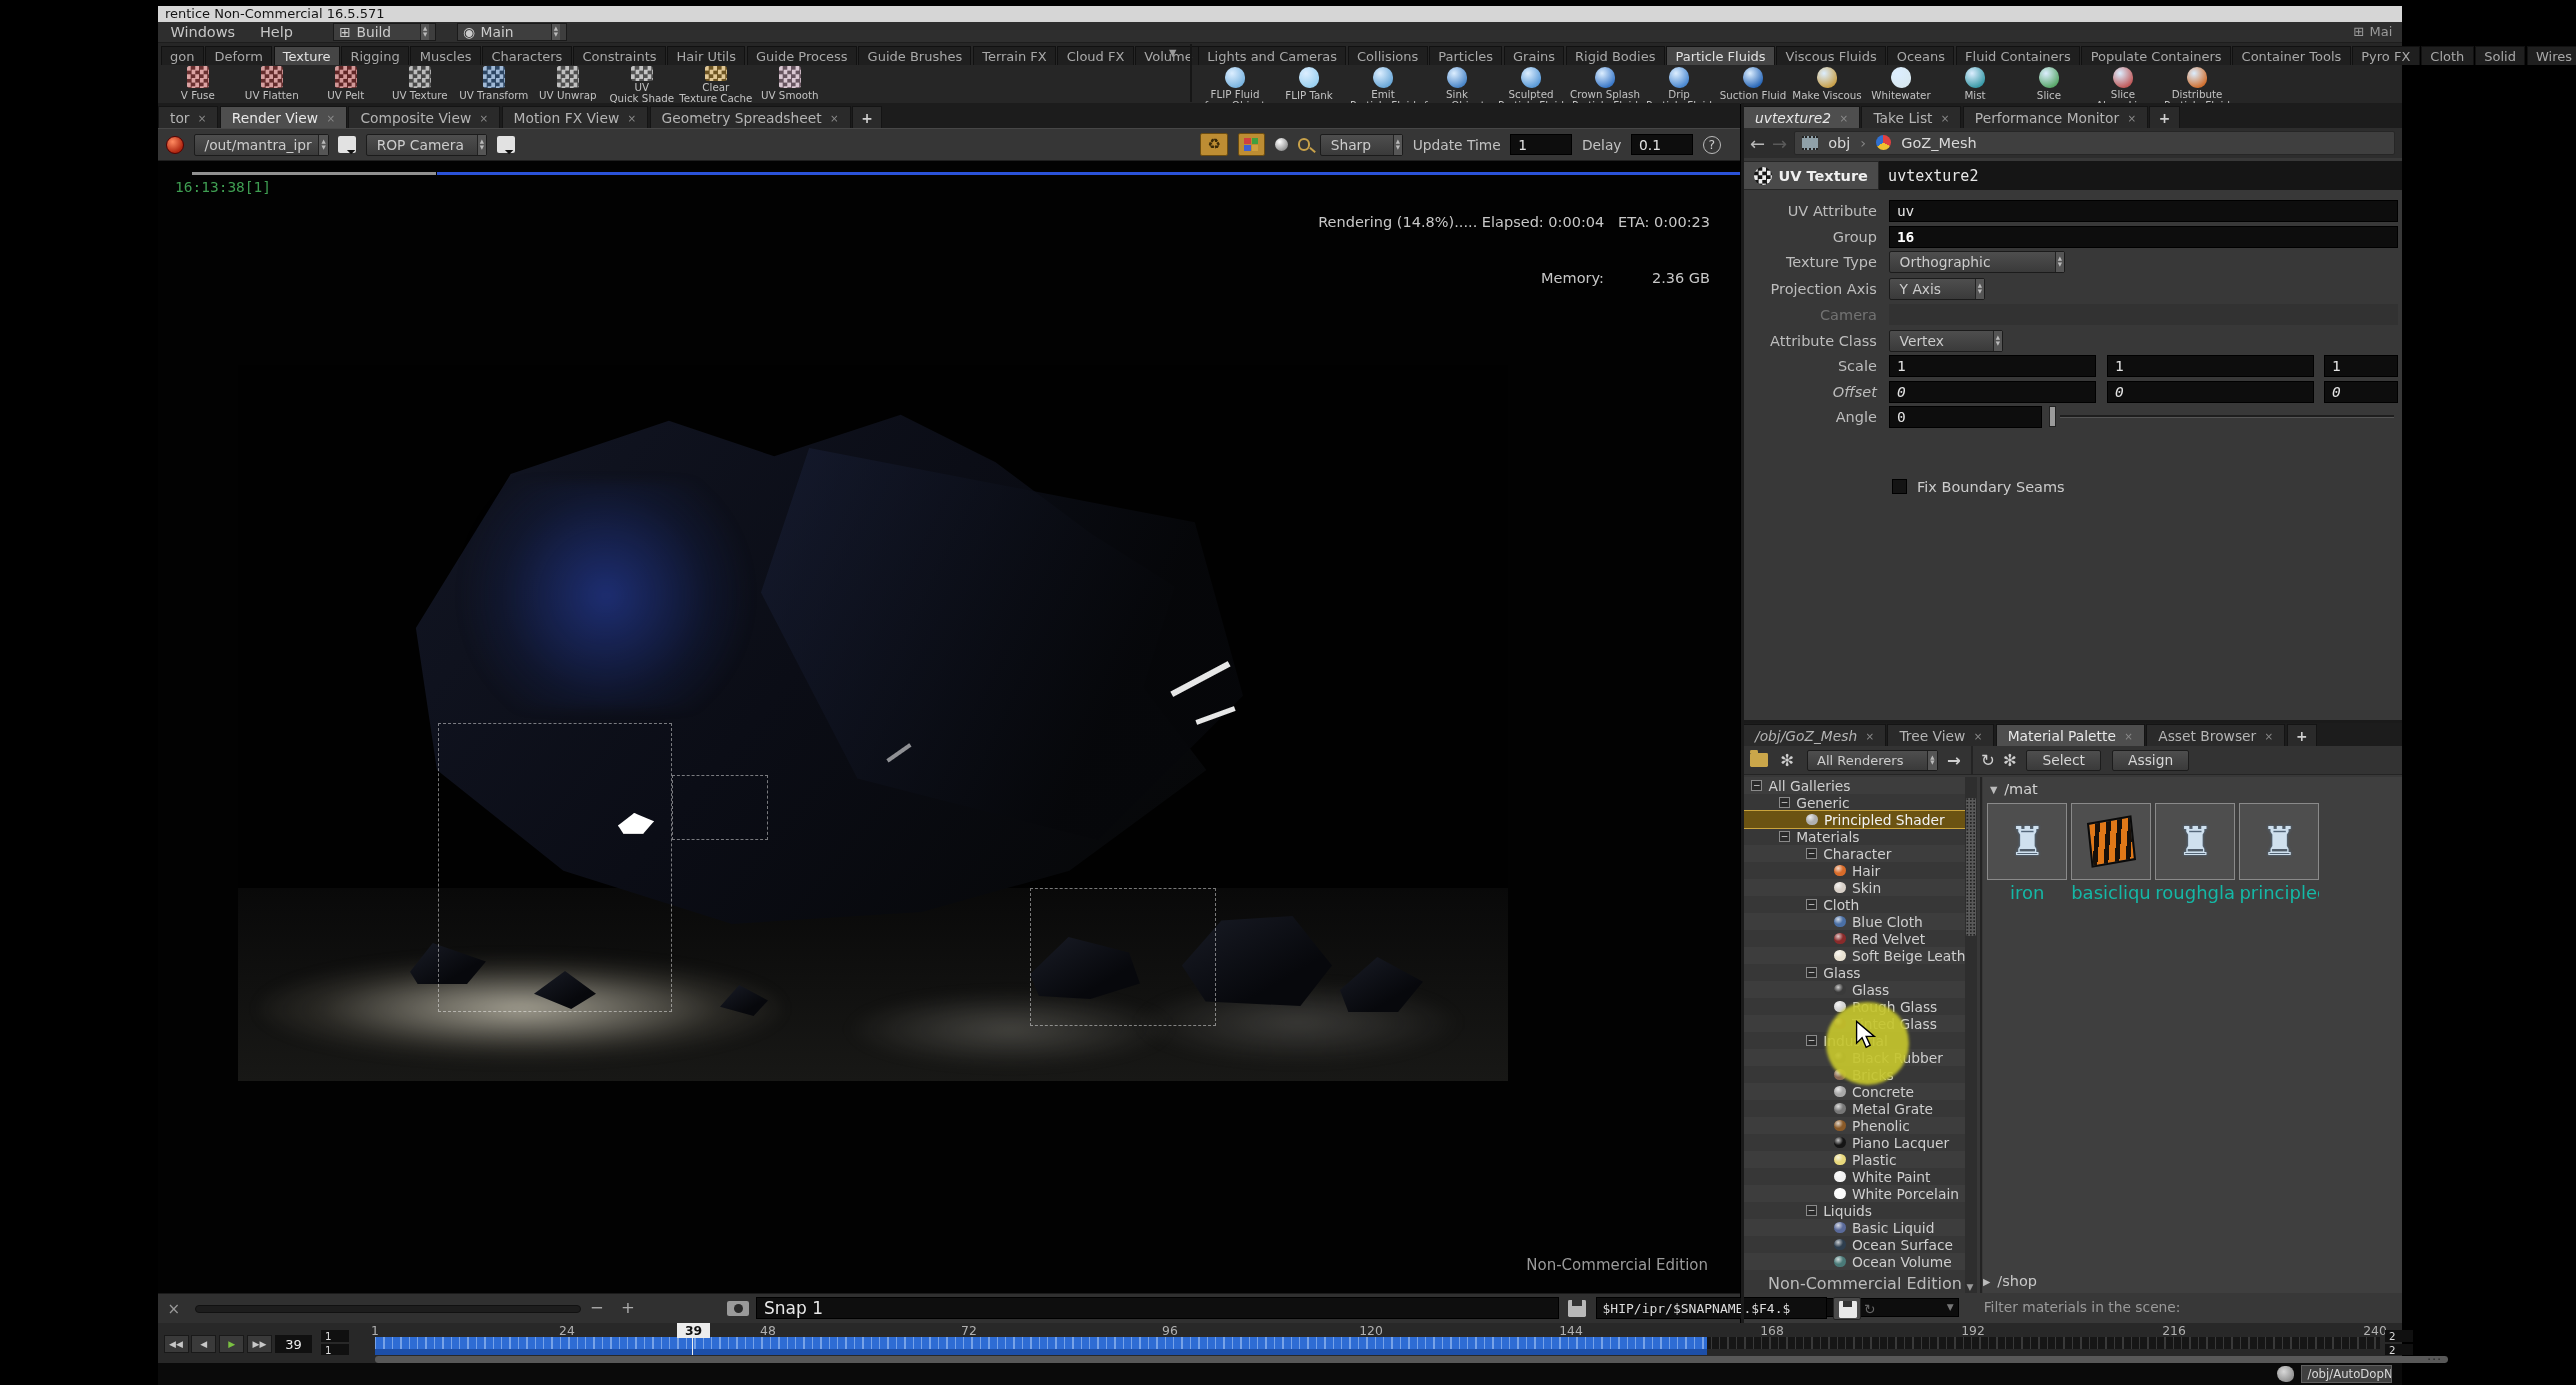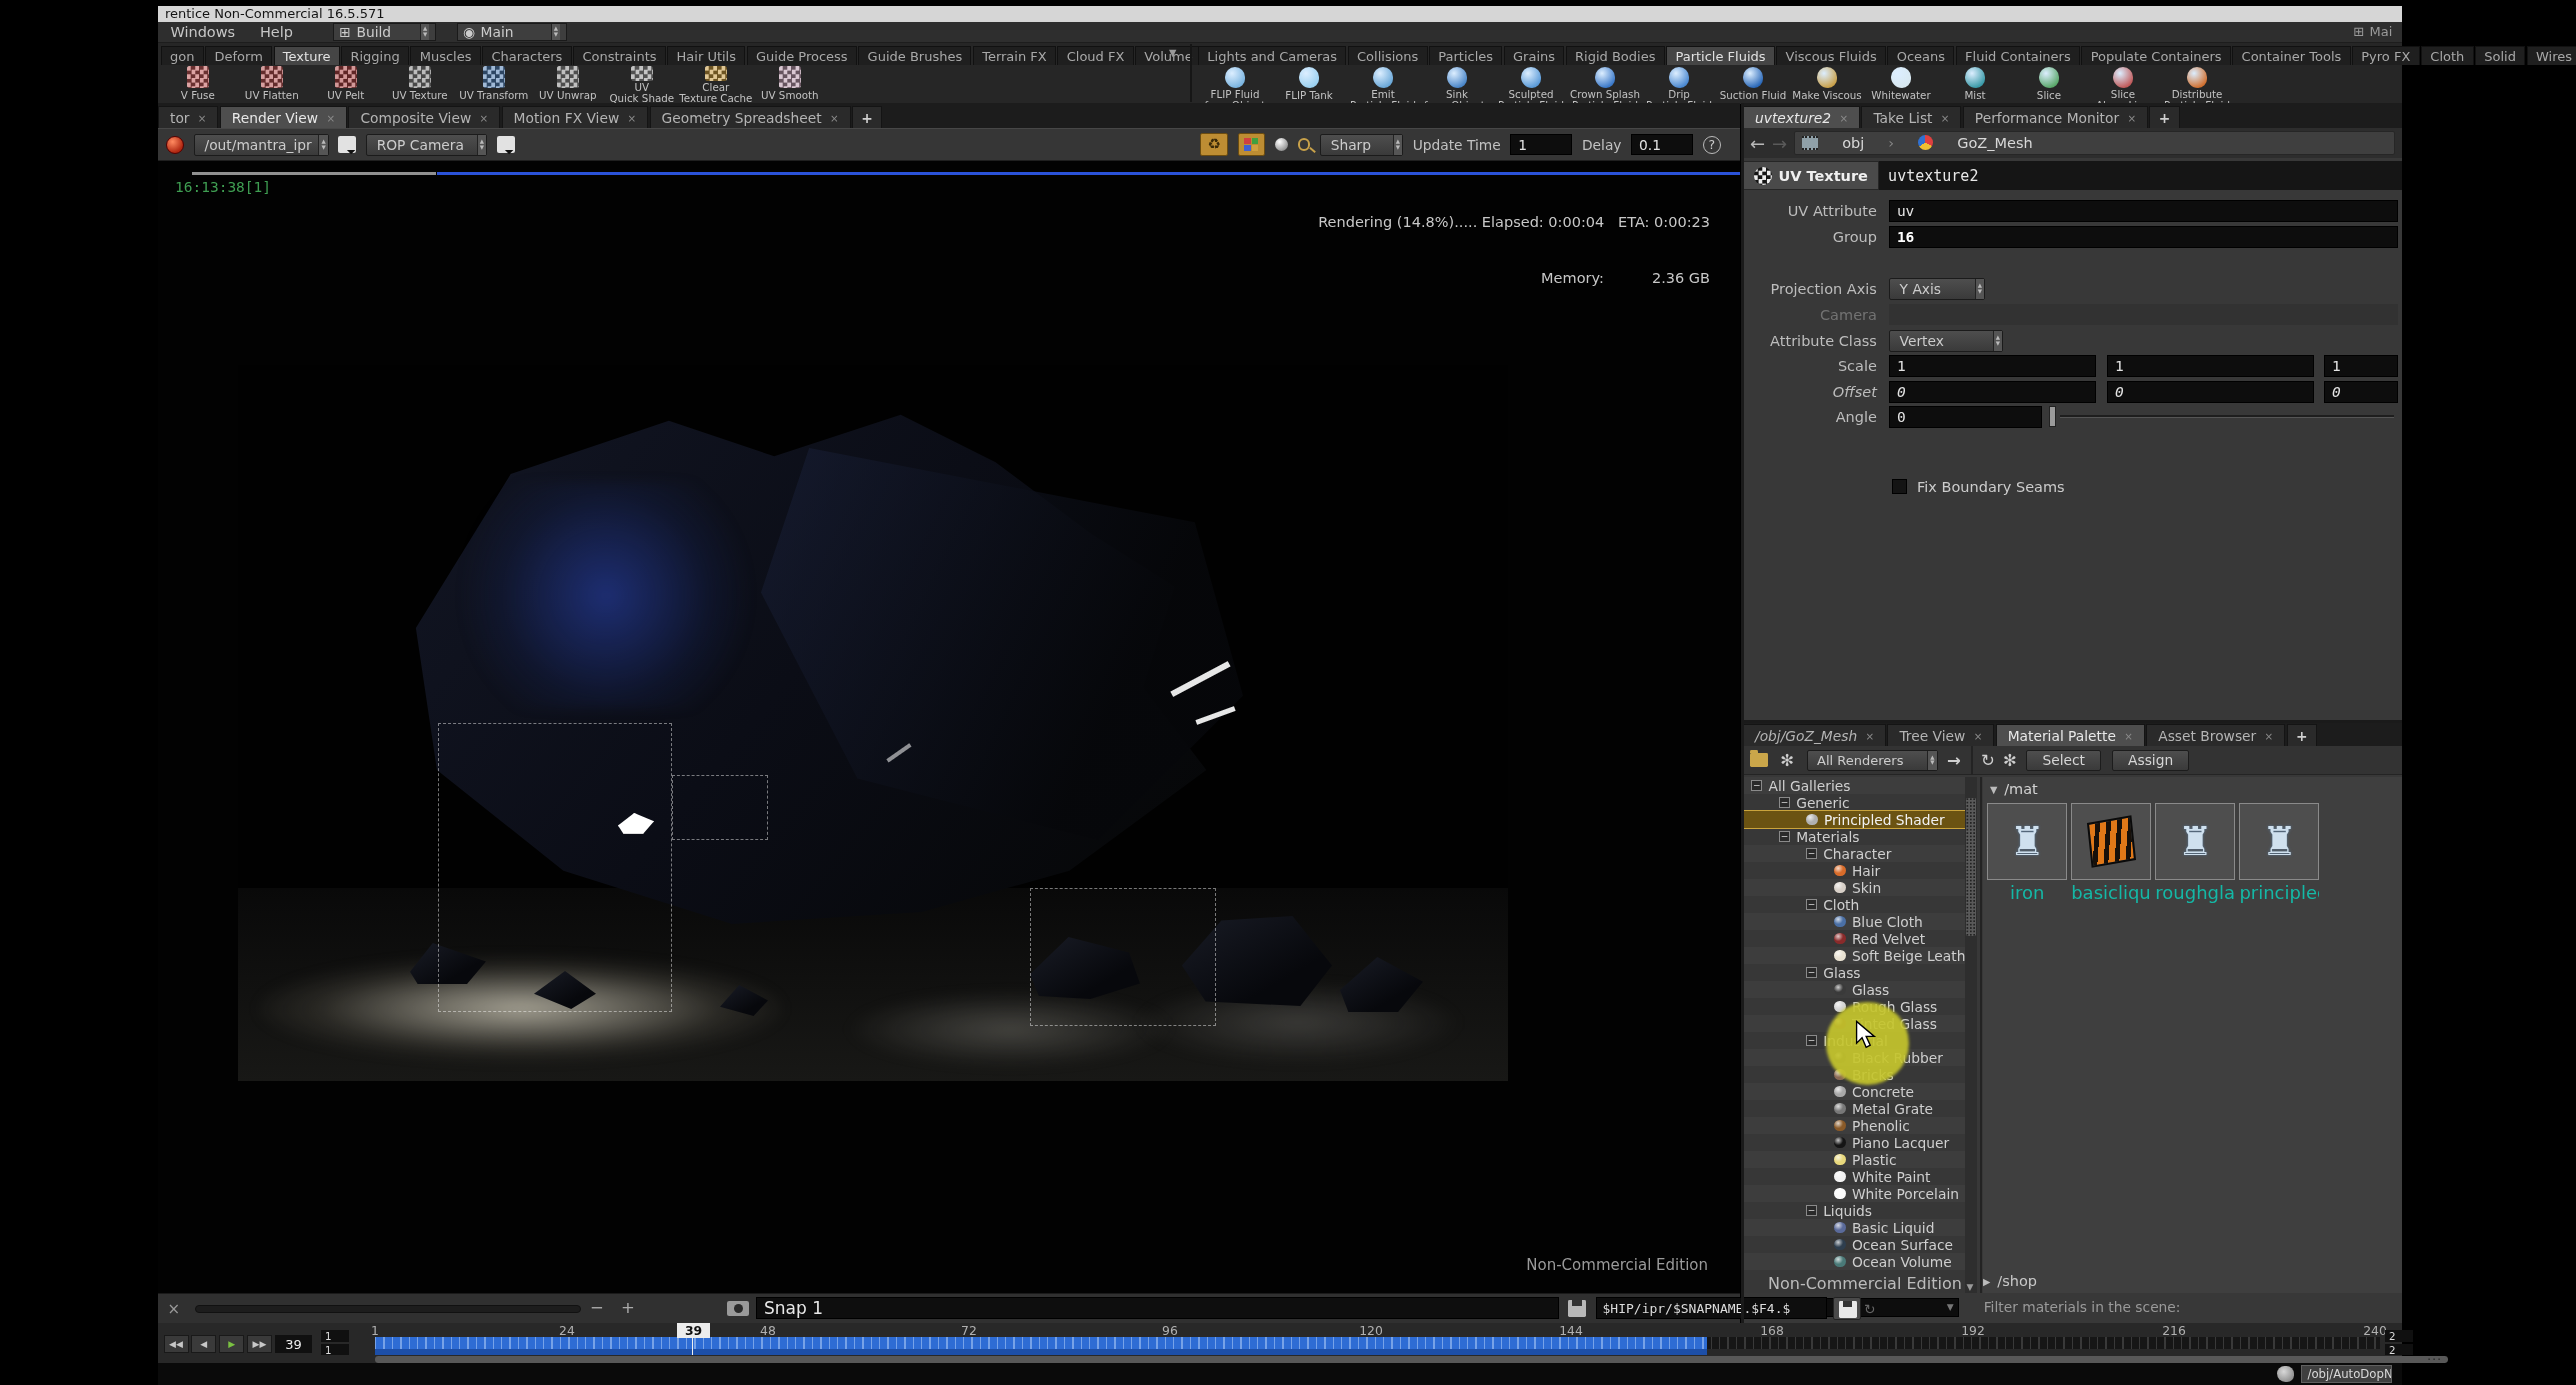--- a/index.html
+++ b/index.html
@@ -105,21 +105,21 @@
   #d6 { left:1102px; top:592px; width:83px; height:55px; clip-path:polygon(0 60%, 45% 0, 100% 45%, 70% 100%, 10% 100%); }
   .marq { position:absolute; border:1.4px dashed rgba(255,255,255,0.45); }
   #mq1 { left:200px; top:358px; width:234px; height:289px; }
   #mq2 { left:792px; top:523px; width:186px; height:138px; }
   #mq3 { left:434px; top:410px; width:96px; height:65px; }
 
   
   #params { left:1743px; top:103px; width:659px; height:620px; background:#383838; }
   #pnav { position:absolute; left:0; top:25px; right:0; height:30px; background:#2d2d2d; display:flex; align-items:center; gap:6.9px; padding:0 6.9px; }
   .navarrow { font-size:18px; }
-  #crumb { flex:1; height:23.4px; background:#3f3f3f; border:0.7px solid #262626; border-radius:2.1px; display:flex; align-items:center; gap:24px; padding:0 6.9px; color:#d8d8d8; font-size:14.5px; }
+  #crumb { flex:1; height:23.4px; background:#3f3f3f; border:0.7px solid #262626; border-radius:2.1px; display:flex; align-items:center; gap:10px; padding:0 6.9px; color:#d8d8d8; font-size:14.5px; }
   .film { width:16.5px; height:13.8px; background:#8fa0a8; border-top:2.8px dotted #222; border-bottom:2.8px dotted #222; }
   .gozball { width:15px; height:15px; border-radius:50%; background:conic-gradient(#e04040 0 33%, #f0c030 0 66%, #3070d0 0); }
   #phead { position:absolute; left:0; top:58px; right:0; height:29px; display:flex; }
   #phead .typetab { display:flex; align-items:center; gap:6.9px; background:#4a4a4a; border:0.7px solid #262626; padding:0 9.6px; color:#f0f0f0; font-size:14.5px; font-weight:bold; white-space:nowrap; }
   .checkball { width:18px; height:18px; border-radius:50%; background:repeating-conic-gradient(#141414 0% 25%, #ececec 0% 50%) 0 0/8.3px 8.3px; }
   #phead .namestrip { flex:1; background:#151515; color:#e8e8e8; font-family:"DejaVu Sans Mono", monospace; font-size:15px; display:flex; align-items:center; padding-left:9.6px; }
   .prow { position:absolute; left:0; right:4.1px; height:23.4px; display:flex; align-items:center; }
   .plabel { position:absolute; right:521px; width:510px; text-align:right; color:#bdbdbd; font-size:14.5px; }
   .plabel.disabled { color:#737373; }
   .pfld { position:absolute; background:#0d0d0d; border:0.7px solid #000; color:#e4e4e4; font-size:14.5px; display:flex; align-items:center; padding:0 6.9px; height:22px; font-family:"DejaVu Sans Mono", monospace; }
@@ -691,20 +691,30 @@
     <div class="pfld" style="left:146px;width:509px;">
         <span>uv</span>
       </div>
   </div>
   <div class="prow" style="top:122px;">
     <span class="plabel">Group</span>
     <div class="pfld bold" style="left:146px;width:509px;">
         <span>16</span>
       </div>
   </div>
+  <div class="prow" style="top:147px;">
+    <span class="plabel">Texture Type</span>
+    <div class="dd pdd" style="left:146px;width:176px;">
+      <span>Orthographic</span>
+      <span class="spin">
+          <span>▲</span>
+          <span>▼</span>
+        </span>
+    </div>
+  </div>
   <div class="prow" style="top:174px;">
     <span class="plabel">Projection Axis</span>
     <div class="dd pdd" style="left:146px;width:96px;">
       <span>Y Axis</span>
       <span class="spin">
           <span>▲</span>
           <span>▼</span>
         </span>
     </div>
   </div>

